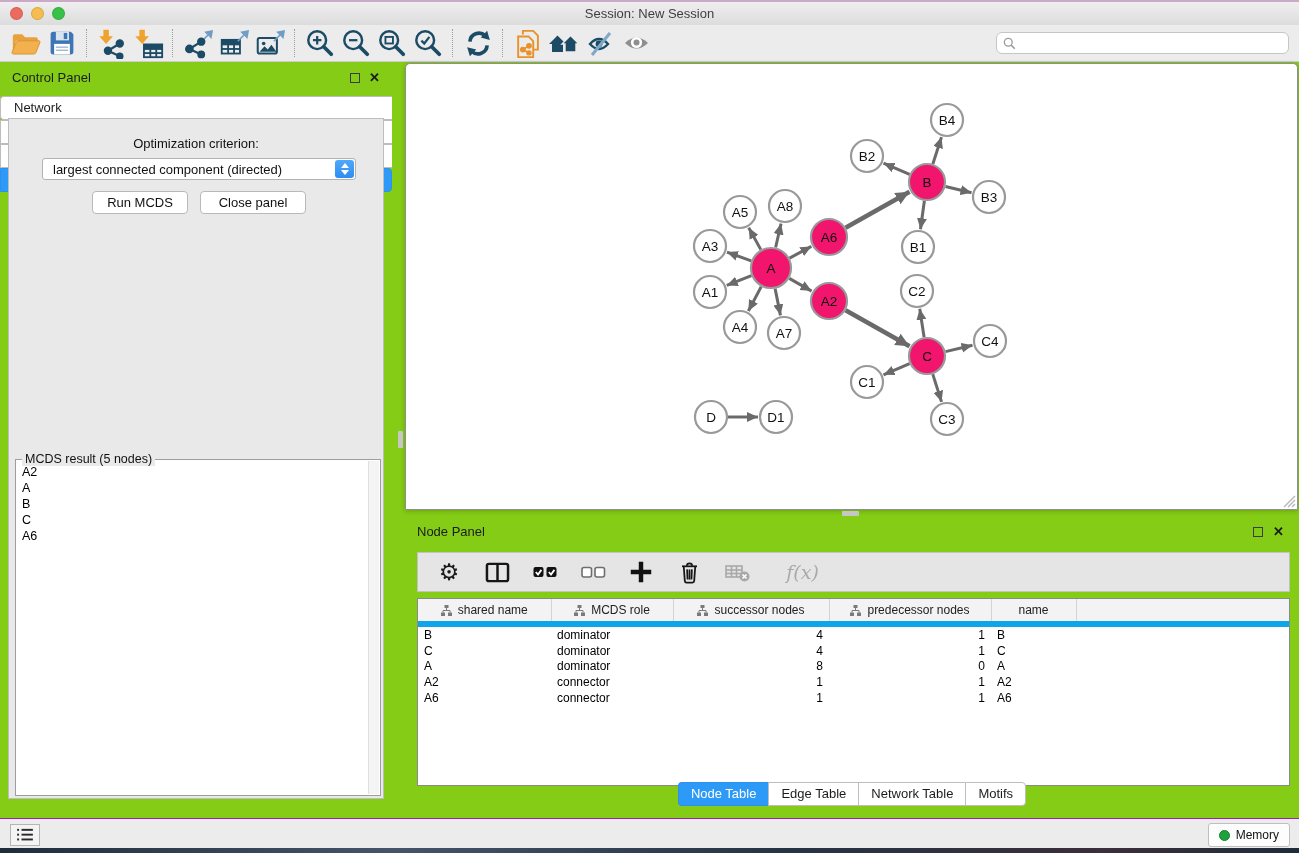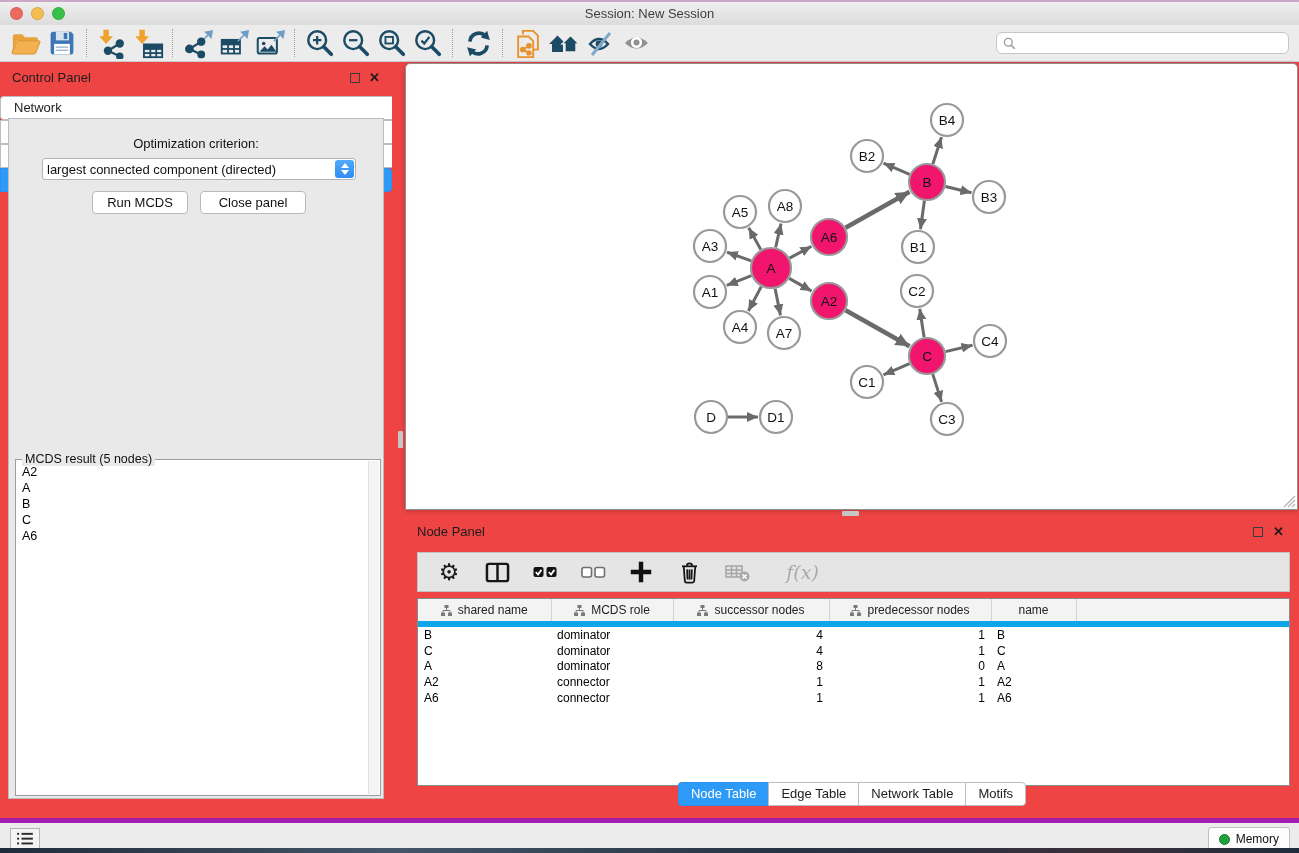--- a/index.html
+++ b/index.html
@@ -1,17 +1,17 @@
 <!DOCTYPE html>
 <html><head>
 <meta charset="utf-8">
 <style>
   html,body{margin:0;padding:0;}
   body{font-family:"Liberation Sans",sans-serif;background:#d8d8d8;}
-  .app{position:relative;width:1299px;height:853px;background:#ef4444;overflow:hidden;}
+  .app{position:relative;width:1299px;height:853px;background:#84cc16;overflow:hidden;}
 
   
   .top-strip{position:absolute;left:0;top:0;width:100%;height:2px;background:#cda9c9;}
   .titlebar{position:absolute;left:0;top:2px;width:100%;height:23px;
     background:linear-gradient(#efefef,#dcdcdc);}
   .lights{position:absolute;left:10px;top:5px;display:flex;gap:8px;}
   .light{width:13px;height:13px;border-radius:50%;border:1px solid rgba(0,0,0,.12);box-sizing:border-box;}
   .light.red{background:#ee6a5f;} .light.yellow{background:#f5bd4f;} .light.green{background:#38c149;}
   .win-title{text-align:center;line-height:23px;font-size:13px;color:#3e3e3e;}
 
@@ -33,21 +33,21 @@
   .seg-row{position:absolute;top:30px;left:0;width:100%;display:flex;justify-content:center;flex-direction:column;}
   .seg{font-size:13px;color:#1c1c1c;background:#fff;border:1px solid #bdbdbd;border-right:none;
     padding:3px 13px;line-height:16px;cursor:default;}
   .seg:first-child{border-radius:4px 0 0 4px;}
   .seg:last-child{border-radius:0 4px 4px 0;border-right:1px solid #bdbdbd;}
   .seg.sel{background:#2e9af7;border-color:#2e90ec;color:#fff;}
   .cp-box{position:absolute;left:8px;right:8px;top:52px;bottom:1px;background:#e9e9e9;border:1px solid #bdbdbd;}
   .opt-label{position:absolute;top:17px;width:100%;text-align:center;font-size:13px;color:#111;}
   .dropdown{position:absolute;left:33px;top:39px;width:314px;height:22px;background:#fff;
     border:1px solid #b3b3b3;border-radius:3px;display:flex;align-items:center;box-sizing:border-box;}
-  .dropdown .dd-text{flex:1;font-size:13px;color:#111;padding-left:4px;white-space:nowrap;}
+  .dropdown .dd-text{flex:1;font-size:13px;color:#111;padding-left:10px;white-space:nowrap;}
   .dd-stepper{width:19px;height:18px;margin-right:1px;background:linear-gradient(#4fa9fb,#2e8df2);
     border-radius:3px;display:flex;flex-direction:column;align-items:center;justify-content:center;gap:2px;}
   .dd-up{width:0;height:0;border-left:4px solid transparent;border-right:4px solid transparent;border-bottom:5px solid #fff;}
   .dd-down{width:0;height:0;border-left:4px solid transparent;border-right:4px solid transparent;border-top:5px solid #fff;}
   .cp-btn{position:absolute;top:72px;height:23px;background:#fff;border:1px solid #b9b9b9;border-radius:4px;
     font-size:13px;color:#111;font-family:"Liberation Sans",sans-serif;}
   .btn-run{left:83px;width:96px;} .btn-close{left:191px;width:106px;}
   .result-box{position:absolute;left:6px;right:2px;top:340px;bottom:2px;border:1px solid #9e9e9e;background:#fff;}
   .result-legend{position:absolute;left:6px;top:-8px;background:#e9e9e9;padding:0 3px;font-size:12.5px;color:#111;}
   .result-list{position:absolute;left:0;top:4px;right:12px;bottom:0;overflow:hidden;}
@@ -84,21 +84,21 @@
   table.data th .th-inner{display:flex;align-items:center;justify-content:center;gap:6px;}
   table.data th.filler{border-right:none;}
   table.data td{font-size:12px;color:#000;height:15.8px;padding:0 6px;white-space:nowrap;overflow:hidden;}
   td.al{text-align:left;padding-left:8px;} td.ar{text-align:right;}
   td.num-s{padding-right:18px;} td.num-p{padding-right:13px;}
   .tp-tabs{position:absolute;left:0;right:0;top:262px;display:flex;justify-content:center;}
   .tp-tabs .seg{padding:3px 12px;}
 
   
   .statusbar{position:absolute;left:0;top:818px;width:100%;height:30px;background:#ececec;
-    border-top:5px solid #a21caf;box-sizing:border-box;}
+    border-top:1px solid #a21caf;box-sizing:border-box;}
   .list-btn{position:absolute;left:10px;top:5px;width:28px;height:20px;background:#f4f4f4;
     border:1px solid #b5b5b5;display:flex;align-items:center;justify-content:center;}
   .mem-btn{position:absolute;right:9px;top:4px;height:22px;background:#fdfdfd;border:1px solid #bfbfbf;
     border-radius:3px;display:flex;align-items:center;gap:6px;padding:0 10px;font-size:12px;color:#111;}
   .mem-dot{width:11px;height:11px;border-radius:50%;background:#1fa23c;border:1px solid #148030;box-sizing:border-box;}
   .wallpaper{position:absolute;left:0;top:848px;width:100%;height:5px;
     background:linear-gradient(90deg,#1e2c3a,#46546a 30%,#253344 60%,#3a2f3a 85%,#1e2c3a);}
 </style>
 </head>
 <body>

